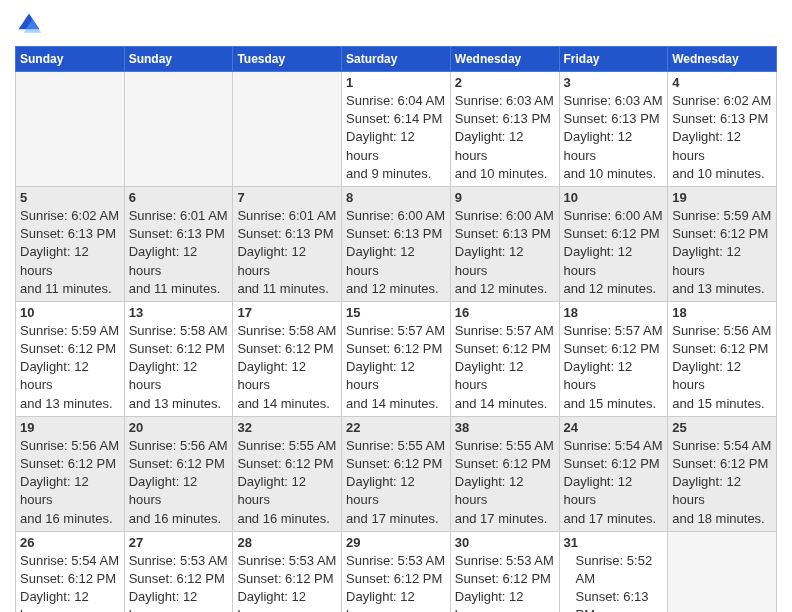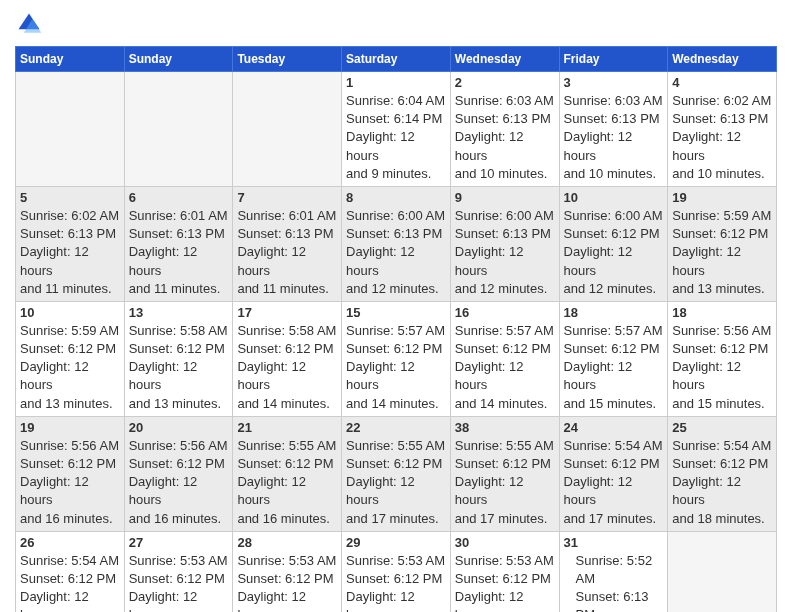--- a/index.html
+++ b/index.html
@@ -271,21 +271,21 @@
 and 16 minutes.</div>
           </td>
           <td>
             <div class="day-num">20</div>
             <div class="day-info" style="white-space: pre-line;">Sunrise: 5:56 AM
 Sunset: 6:12 PM
 Daylight: 12 hours
 and 16 minutes.</div>
           </td>
           <td>
-            <div class="day-num">21</div>
+            <div class="day-num">32</div>
             <div class="day-info" style="white-space: pre-line;">Sunrise: 5:55 AM
 Sunset: 6:12 PM
 Daylight: 12 hours
 and 16 minutes.</div>
           </td>
           <td>
             <div class="day-num">22</div>
             <div class="day-info" style="white-space: pre-line;">Sunrise: 5:55 AM
 Sunset: 6:12 PM
 Daylight: 12 hours

